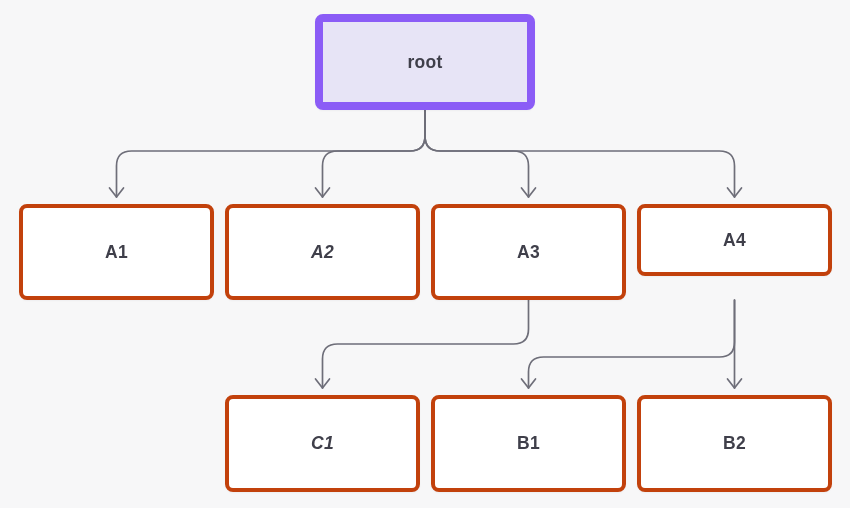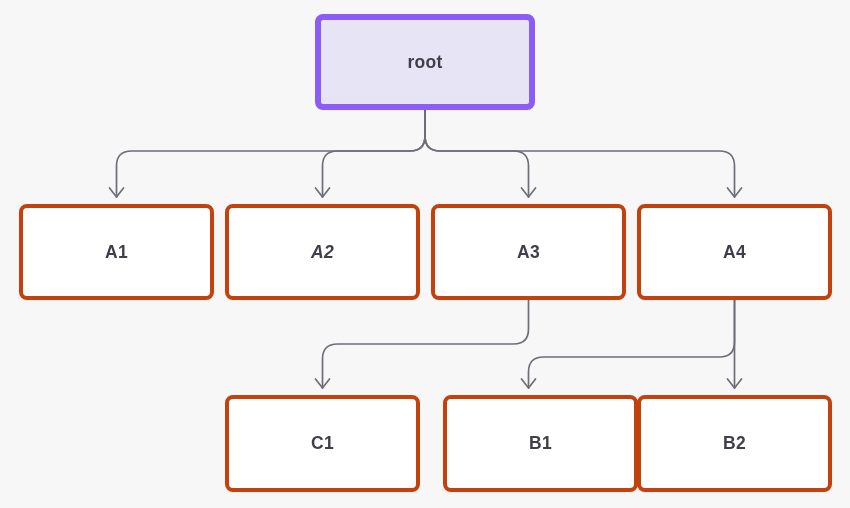--- a/index.html
+++ b/index.html
@@ -31,21 +31,21 @@
     align-items: center;
     justify-content: center;
     background: #FFFFFF;
     border: 4px solid #c2410c;
     border-radius: 8px;
     box-shadow: 0 1px 2px rgba(20, 20, 45, 0.04);
     cursor: pointer;
   }
   .node.root {
     background: #E7E4F6;
-    border: 6px solid #8b5cf6;
+    border: 8px solid #8b5cf6;
   }
   .node-label {
     font-size: 17.5px;
     font-weight: 600;
     letter-spacing: 0.3px;
     color: #3F3F4A;
     user-select: none;
   }
 </style>
 </head>
@@ -87,25 +87,25 @@
     </div>
     <div class="node" style="left: 19px; top: 204px; width: 195px; height: 96px;">
       <span class="node-label">A1</span>
     </div>
     <div class="node" style="left: 225px; top: 204px; width: 195px; height: 96px; font-style: italic;">
       <span class="node-label">A2</span>
     </div>
     <div class="node" style="left: 431px; top: 204px; width: 195px; height: 96px;">
       <span class="node-label">A3</span>
     </div>
-    <div class="node" style="left: 637px; top: 204px; width: 195px; height: 96px;">
+    <div class="node" style="left: 637px; top: 204px; width: 195px; height: 72px;">
       <span class="node-label">A4</span>
     </div>
-    <div class="node" style="left: 225px; top: 395px; width: 195px; height: 97px;">
+    <div class="node" style="left: 225px; top: 395px; width: 195px; height: 97px; font-style: italic;">
       <span class="node-label">C1</span>
     </div>
-    <div class="node" style="left: 431px; top: 395px; width: 195px; height: 97px; margin-left: 12px;">
+    <div class="node" style="left: 431px; top: 395px; width: 195px; height: 97px;">
       <span class="node-label">B1</span>
     </div>
     <div class="node" style="left: 637px; top: 395px; width: 195px; height: 97px;">
       <span class="node-label">B2</span>
     </div>
   </div>
 
 </body></html>

